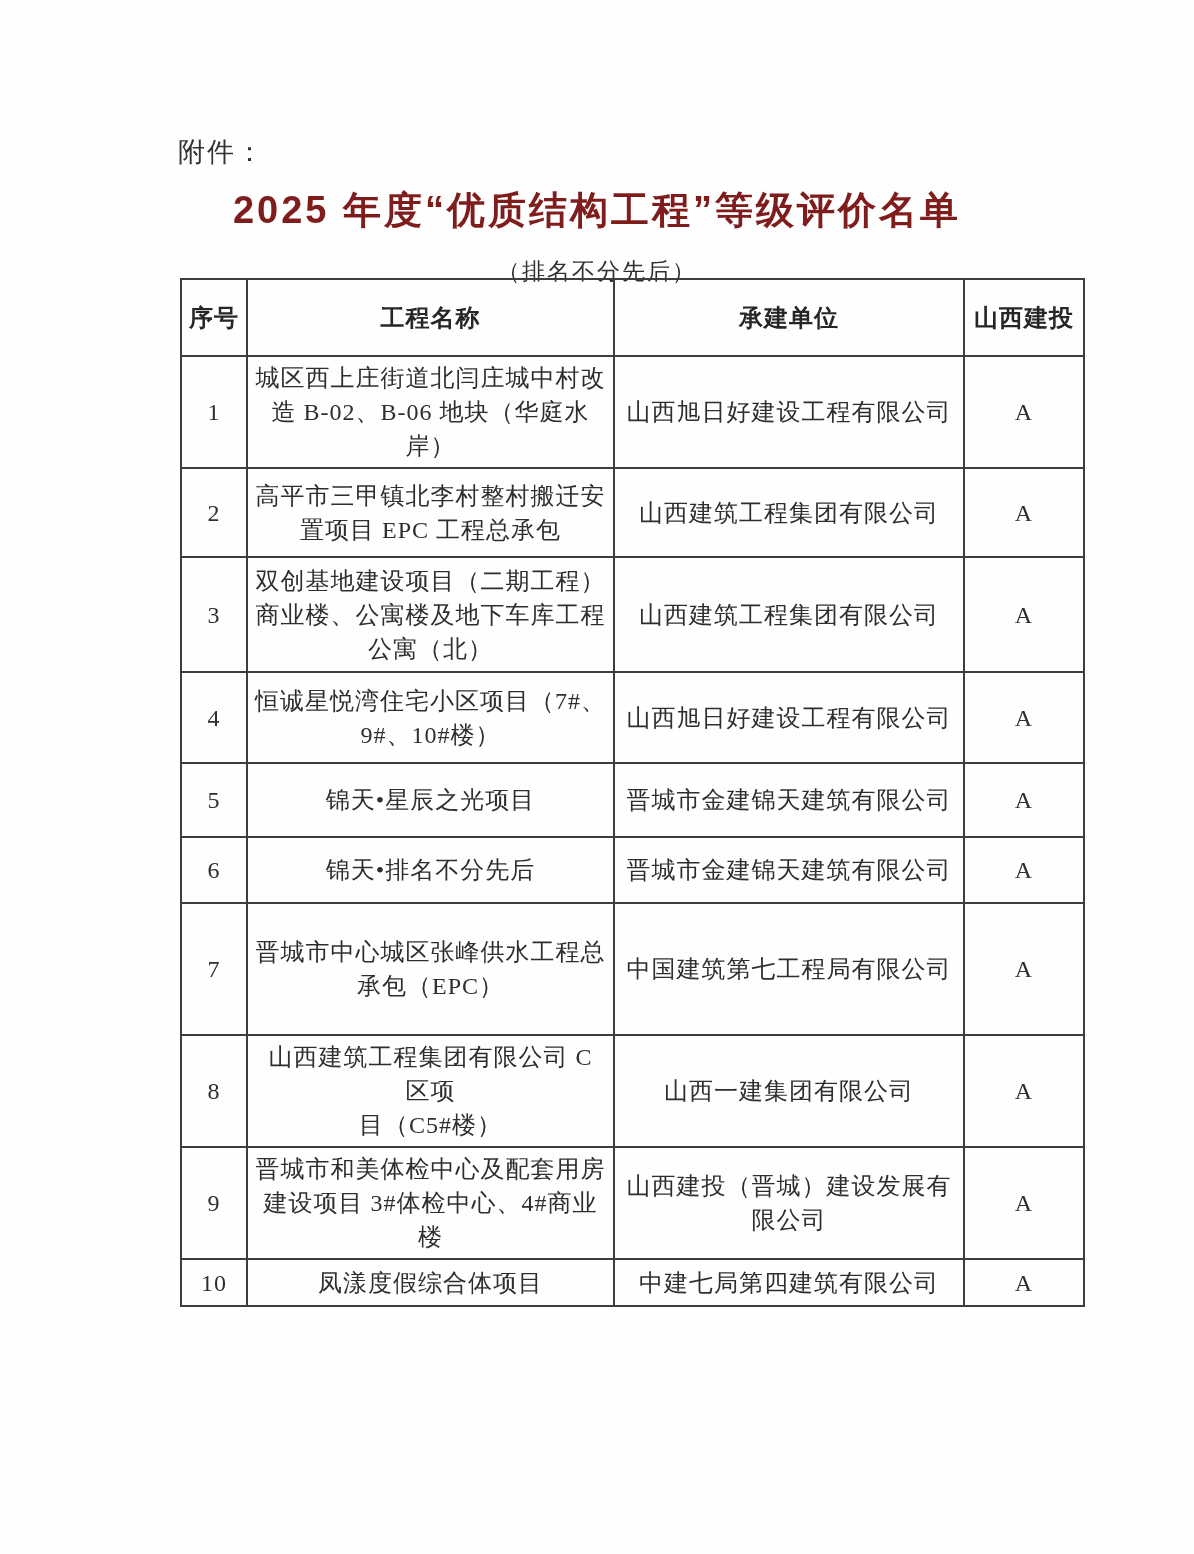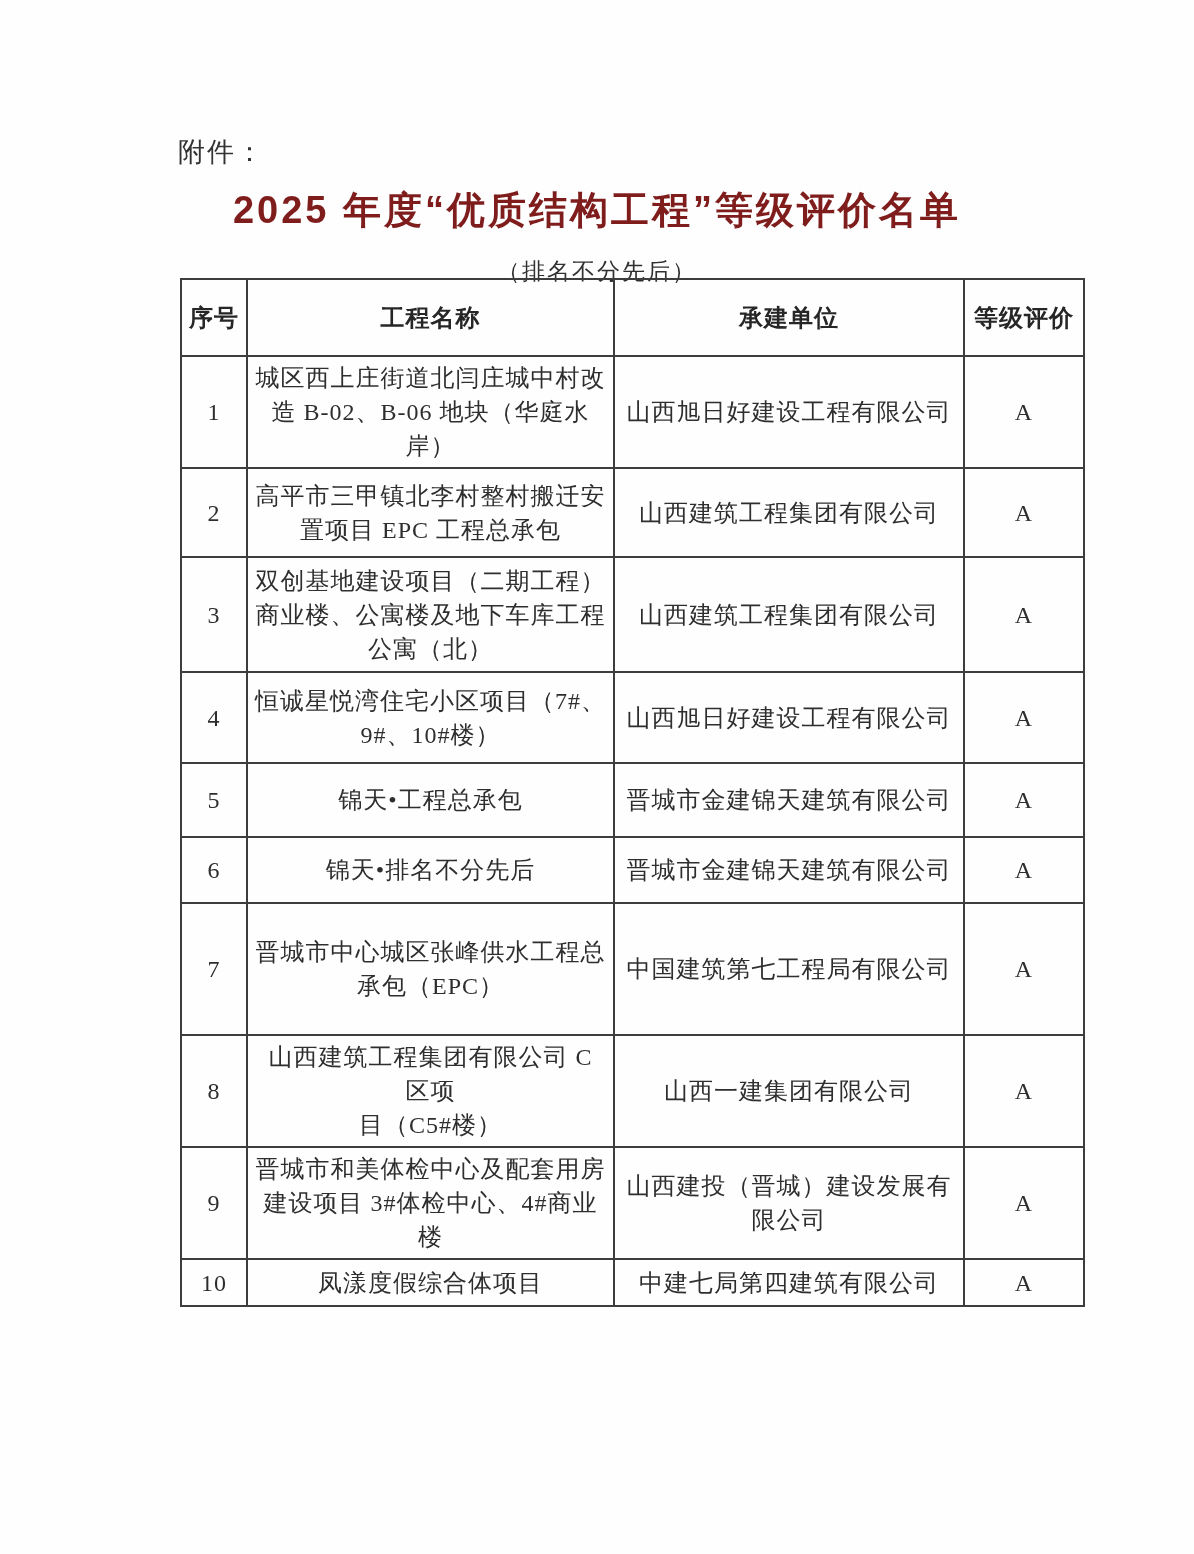--- a/index.html
+++ b/index.html
@@ -100,21 +100,21 @@
       <col class="c-no">
         <col class="c-project">
         <col class="c-contract">
         <col class="c-grade">
     </colgroup>
     <thead>
       <tr style="height:77px;">
         <th>序号</th>
         <th>工程名称</th>
         <th>承建单位</th>
-        <th>等级评价</th>
+        <th>山西建投</th>
       </tr>
     </thead>
     <tbody>
       <tr style="height:88px;">
         <td class="num-cell">1</td>
         <td class="cell-multiline">城区西上庄街道北闫庄城中村改
 造 B-02、B-06 地块（华庭水岸）</td>
         <td class="cell-multiline">山西旭日好建设工程有限公司</td>
         <td class="grade-cell">A</td>
       </tr>
@@ -135,21 +135,21 @@
       </tr>
       <tr style="height:91px;">
         <td class="num-cell">4</td>
         <td class="cell-multiline">恒诚星悦湾住宅小区项目（7#、
 9#、10#楼）</td>
         <td class="cell-multiline">山西旭日好建设工程有限公司</td>
         <td class="grade-cell">A</td>
       </tr>
       <tr style="height:74px;">
         <td class="num-cell">5</td>
-        <td class="cell-multiline">锦天•工程总承包</td>
+        <td class="cell-multiline">锦天•星辰之光项目</td>
         <td class="cell-multiline">晋城市金建锦天建筑有限公司</td>
         <td class="grade-cell">A</td>
       </tr>
       <tr style="height:66px;">
         <td class="num-cell">6</td>
         <td class="cell-multiline">锦天•排名不分先后</td>
         <td class="cell-multiline">晋城市金建锦天建筑有限公司</td>
         <td class="grade-cell">A</td>
       </tr>
       <tr style="height:132px;">

